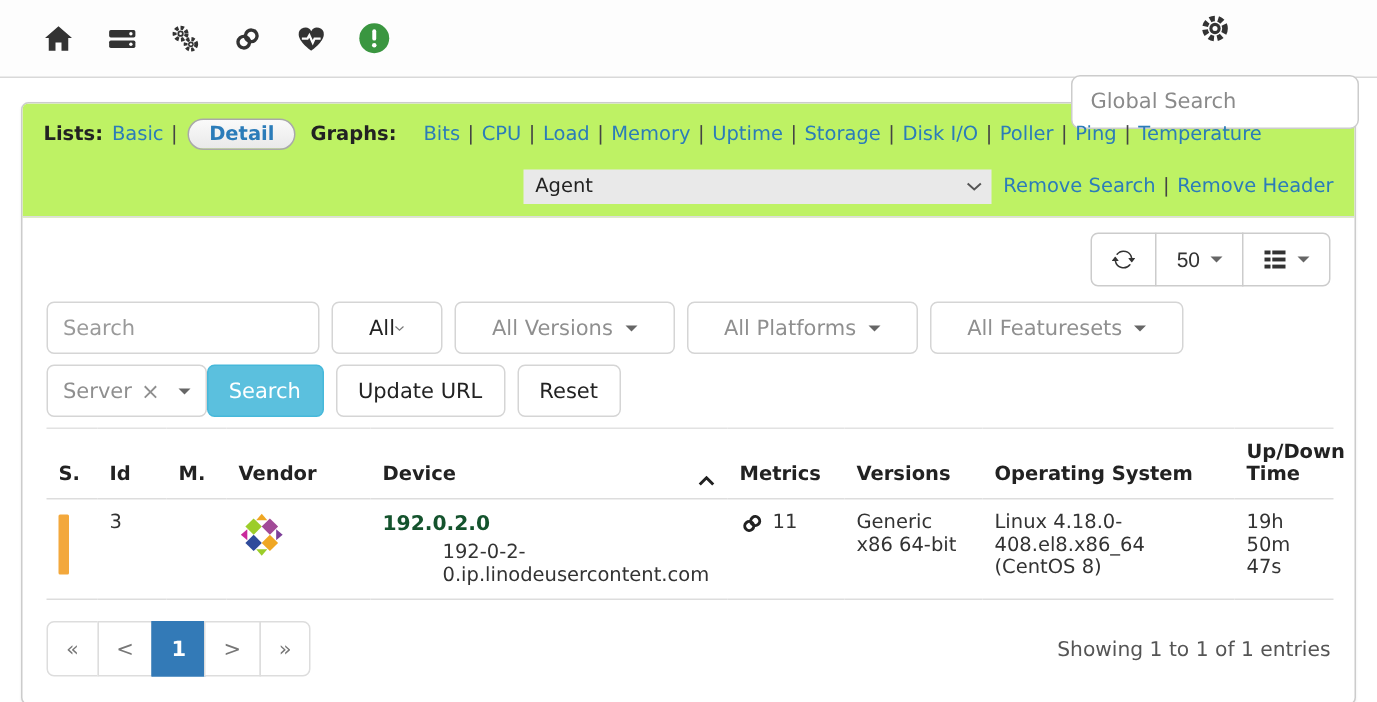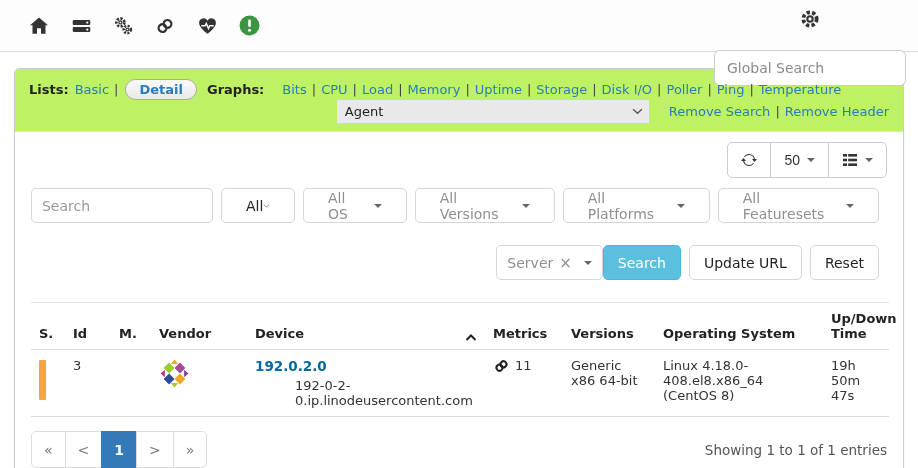--- a/index.html
+++ b/index.html
@@ -16,54 +16,54 @@
 
   
   .panel { margin:16px 14px 0 14px; width:890px; border:1px solid #ccc; border-radius:5px; background:#fff; box-shadow:0 1px 2px rgba(0,0,0,.08); overflow:hidden; }
   .panel-header { background:#bef264; border-bottom:1px solid #ddd; padding:10px 14px 8px 14px; }
   .ph-row1 { display:flex; align-items:center; flex-wrap:nowrap; white-space:nowrap; }
   .ph-label { font-weight:bold; color:#222; margin-right:6px; }
   a.blue-link, .blue-link { color:#2b7cb9; text-decoration:none; cursor:pointer; }
   .sep { color:#444; margin:0 5px; }
   .pill { display:inline-block; border:1px solid #a9a9a9; background:linear-gradient(#fafafa,#e9e9e9); border-radius:13px; padding:2px 13px; color:#2b7cb9; font-weight:bold; margin:0 10px 0 2px; cursor:pointer; }
   .graphs-group { margin-left:12px; display:flex; align-items:center; white-space:nowrap; }
-  .ph-row2 { display:flex; align-items:center; justify-content:flex-end; margin-top:0; gap:20px; }
+  .ph-row2 { display:flex; align-items:center; justify-content:flex-end; margin-top:13px; gap:8px; }
   .agent-select { width:312px; height:23px; background:#e9e9e9; display:flex; align-items:center; justify-content:space-between; padding:0 6px 0 8px; color:#222; cursor:pointer; }
 
   .panel-body { padding:10px 16px 0 16px; }
 
   
   .toolbar { display:flex; justify-content:flex-end; margin-bottom:10px; }
   .btn-group { display:flex; }
   .btn-group .gbtn { height:36px; background:#fff; border:1px solid #ccc; margin-left:-1px; padding:0 13px; display:flex; align-items:center; gap:7px; cursor:pointer; color:#333; font-size:14px; }
   .btn-group .gbtn:first-child { border-radius:5px 0 0 5px; margin-left:0; }
   .btn-group .gbtn:last-child { border-radius:0 5px 5px 0; }
   .caret { width:0; height:0; border-left:4px solid transparent; border-right:4px solid transparent; border-top:4px solid #666; }
 
   
-  .filter-row { display:flex; align-items:center; margin-bottom:22px;justify-content:flex-end; }
+  .filter-row { display:flex; align-items:center; margin-bottom:7px; }
   .filter-row > * { margin-right:8px; }
   .f-input { width:182px; height:35px; border:1px solid #d5d5d5; border-radius:5px; padding:0 10px; font-size:14px; color:#333; outline:none; font-family:inherit; }
   .f-input::placeholder { color:#9a9a9a; }
   .f-select, .f-drop { height:35px; border:1px solid #d5d5d5; border-radius:5px; background:#fff; display:flex; align-items:center; justify-content:space-between; padding:0 24px; cursor:pointer; font-size:14px; }
   .f-select { width:74px; color:#222; }
   .f-drop { color:#8f8f8f; gap:8px; }
   .chip-btn { height:35px; border:1px solid #d5d5d5; border-radius:5px; background:#fff; display:flex; align-items:center; padding:0 10px; cursor:pointer; font-size:14px; color:#8f8f8f; gap:6px; margin-right:0 !important; }
   .chip-x { color:#8f8f8f; font-size:15px; cursor:pointer; }
   .btn { height:35px; border:1px solid #d5d5d5; border-radius:5px; background:#fff; padding:0 14px; font-size:14px; color:#222; cursor:pointer; display:flex; align-items:center; font-family:inherit; }
   .btn-search { background:#5bc0de; border-color:#46b8da; color:#fff; border-radius:5px; }
 
   
   table { width:100%; border-collapse:collapse; table-layout:fixed; margin-top:4px; }
   thead th { text-align:left; font-size:13px; font-weight:bold; color:#222; padding:8px 8px; border-top:1px solid #e2e2e2; border-bottom:1px solid #ddd; vertical-align:bottom; cursor:pointer;margin-top:18px; }
   td { padding:8px 8px; vertical-align:top; font-size:13px; color:#333; border-bottom:1px solid #ddd; }
   .col-s{width:34px}.col-id{width:46px}.col-m{width:40px}.col-vendor{width:96px}.col-device{width:238px}.col-metrics{width:78px}.col-platform{width:92px}.col-os{width:168px}.col-ud{width:66px}
   .th-device { display:flex; align-items:flex-end; justify-content:space-between; }
   .status-bar { width:7px; height:40px; background:#f3a83c; border-radius:1px; margin-top:2px; }
-  .device-link { color:#0369a1; font-weight:bold; text-decoration:none; font-size:13.5px; cursor:pointer; }
+  .device-link { color:#14532d; font-weight:bold; text-decoration:none; font-size:13.5px; cursor:pointer; }
   .hostname { color:#333; margin-top:4px;margin-left:40px; }
   .metrics-cell { display:flex; align-items:flex-start; gap:5px; color:#333; cursor:pointer; }
 
   
   .pag-row { display:flex; align-items:center; justify-content:space-between; margin:14px 0 18px 0; }
   .pager { display:flex; }
   .pager .pbtn { min-width:34px; height:37px; background:#fff; border:1px solid #ddd; margin-left:-1px; display:flex; align-items:center; justify-content:center; color:#777; font-size:14px; cursor:pointer; padding:0 12px; }
   .pager .pbtn:first-child { border-radius:5px 0 0 5px; margin-left:0; }
   .pager .pbtn:last-child { border-radius:0 5px 5px 0; }
   .pager .active { background:#337ab7; border-color:#337ab7; color:#fff; font-weight:bold; }
@@ -210,24 +210,20 @@
     </div>
 
     <div class="filter-row">
       <input class="f-input" type="text" placeholder="Search" style="">
       <span class="f-select">
         <span>All</span>
         <svg width="10" height="6" viewBox="0 0 10 6">
             <path d="M1 1l4 3.6L9 1" fill="none" stroke="#777" stroke-width="1.2"></path>
           </svg>
       </span>
-      <span class="f-drop">
-          <span>All OS</span>
-          <span class="caret"></span>
-        </span>
       <span class="f-drop">
           <span>All Versions</span>
           <span class="caret"></span>
         </span>
       <span class="f-drop">
           <span>All Platforms</span>
           <span class="caret"></span>
         </span>
       <span class="f-drop">
           <span>All Featuresets</span>

